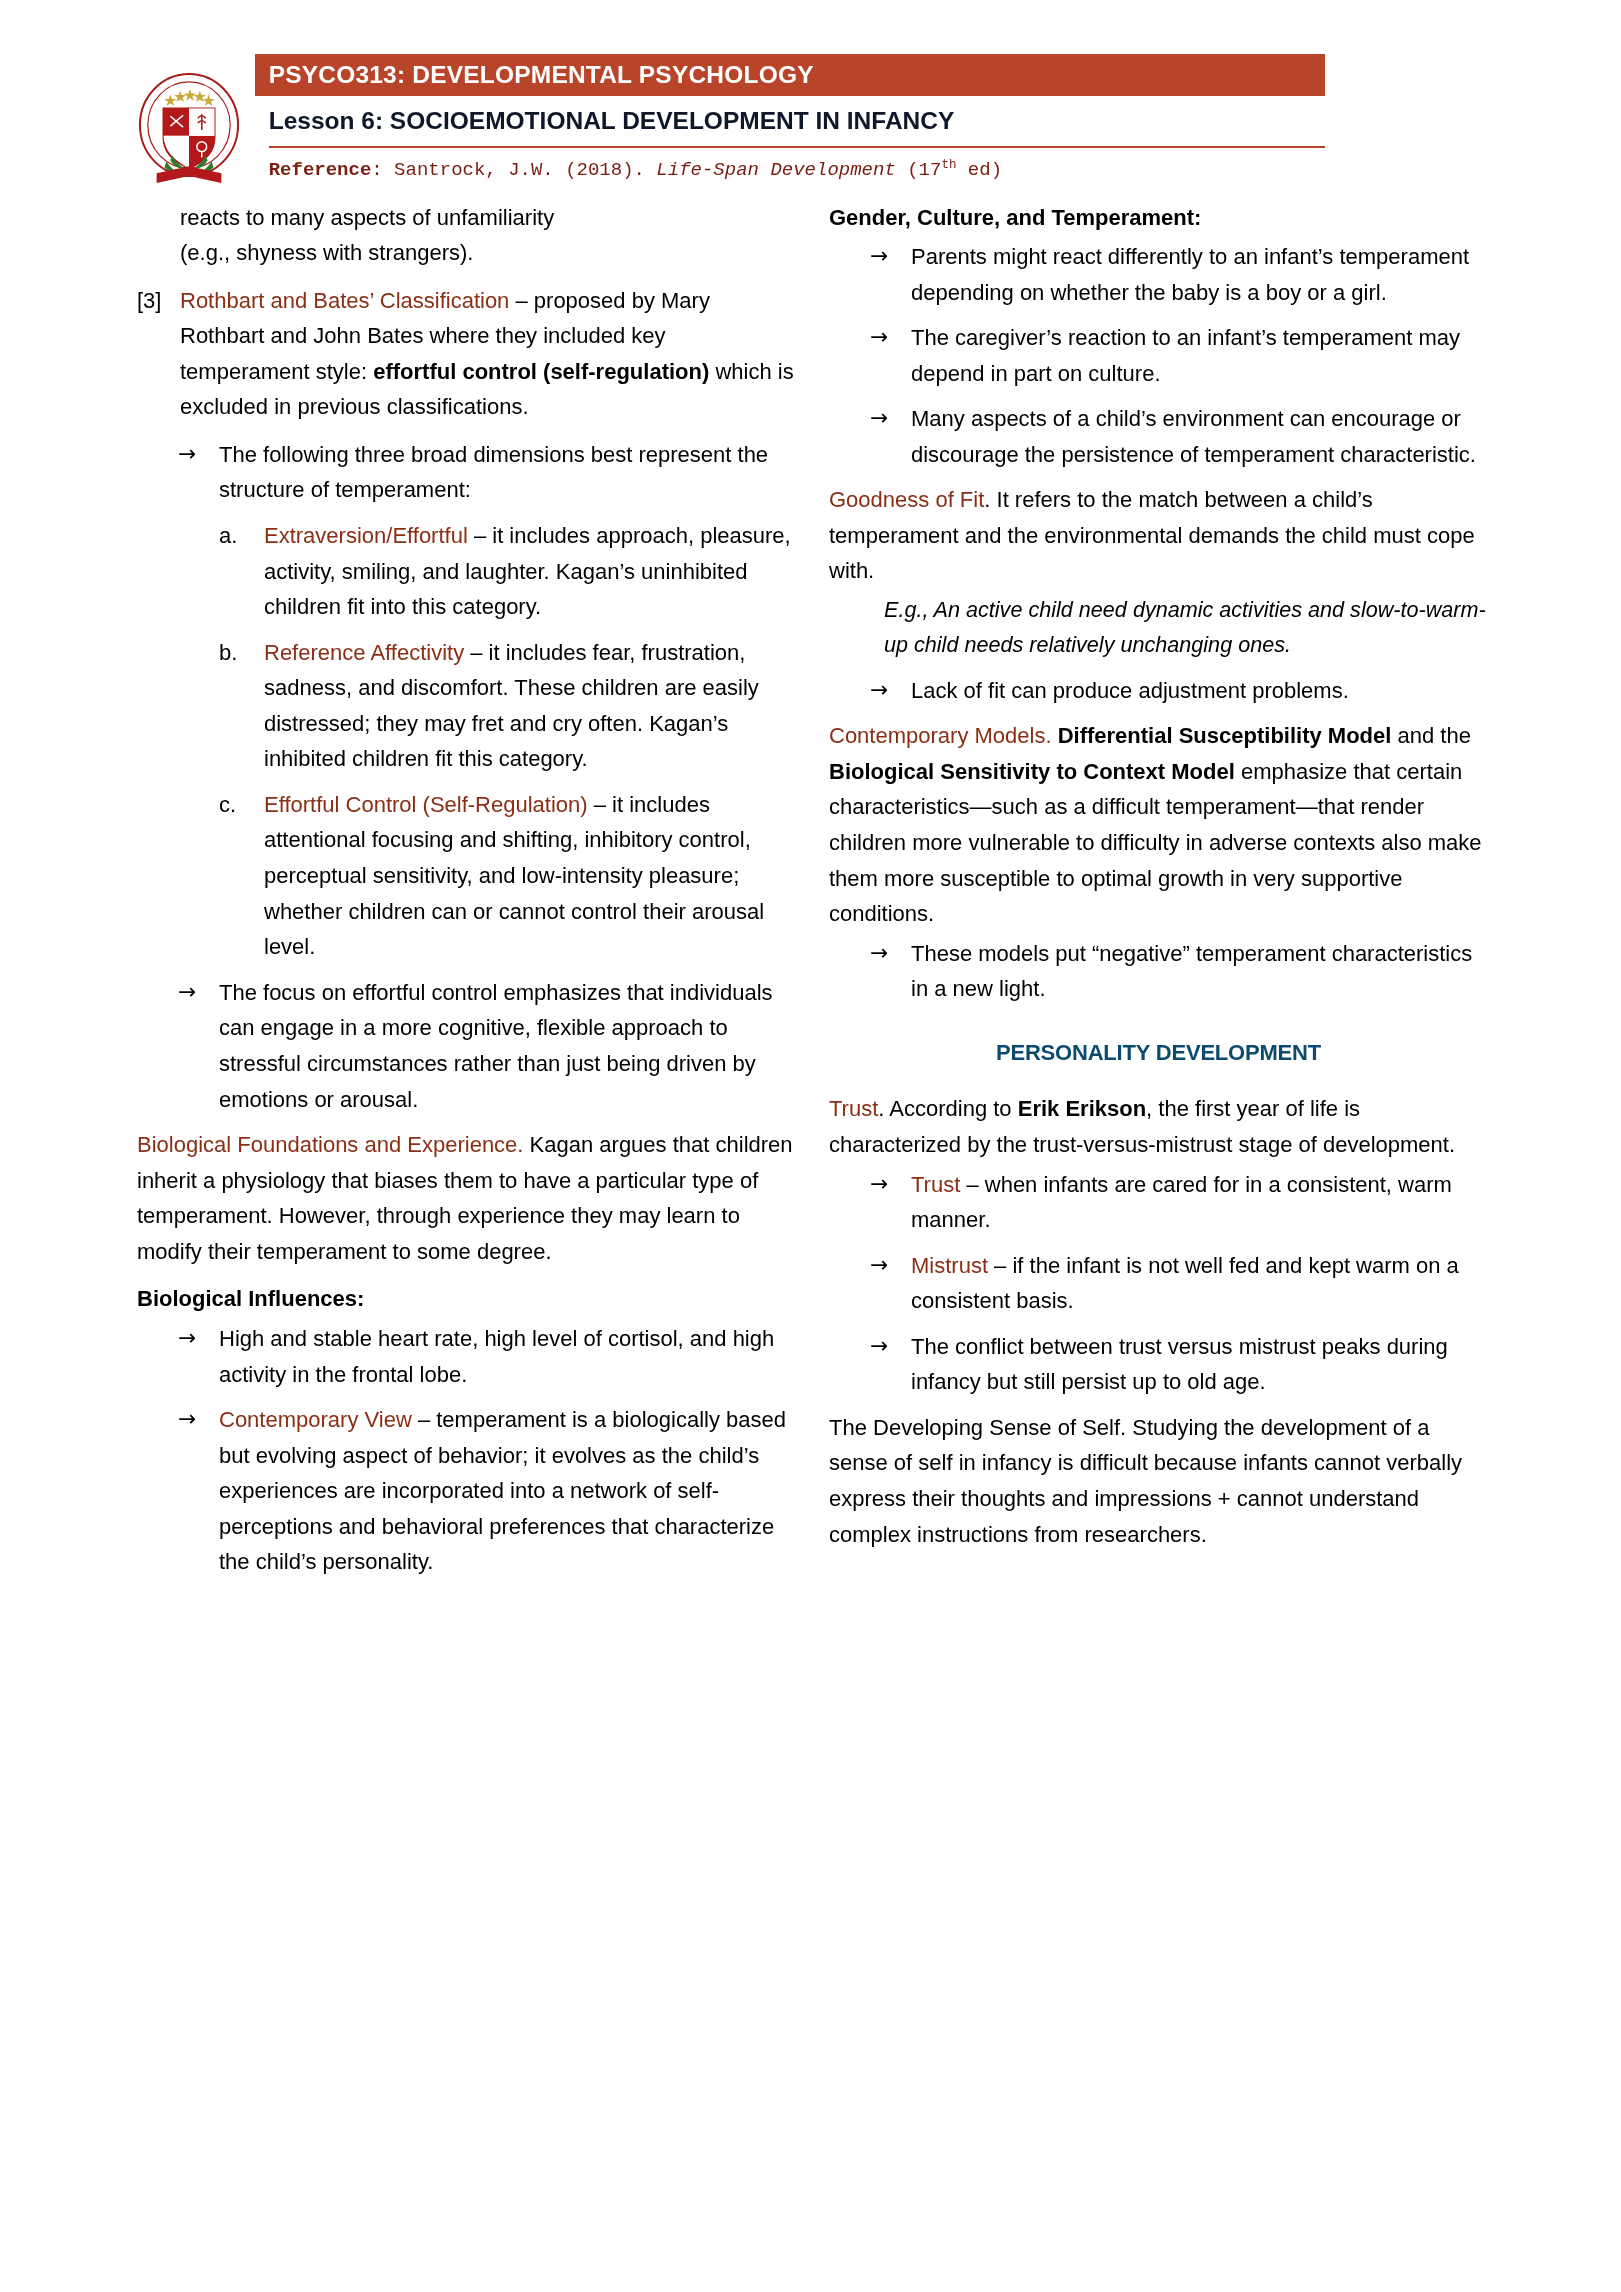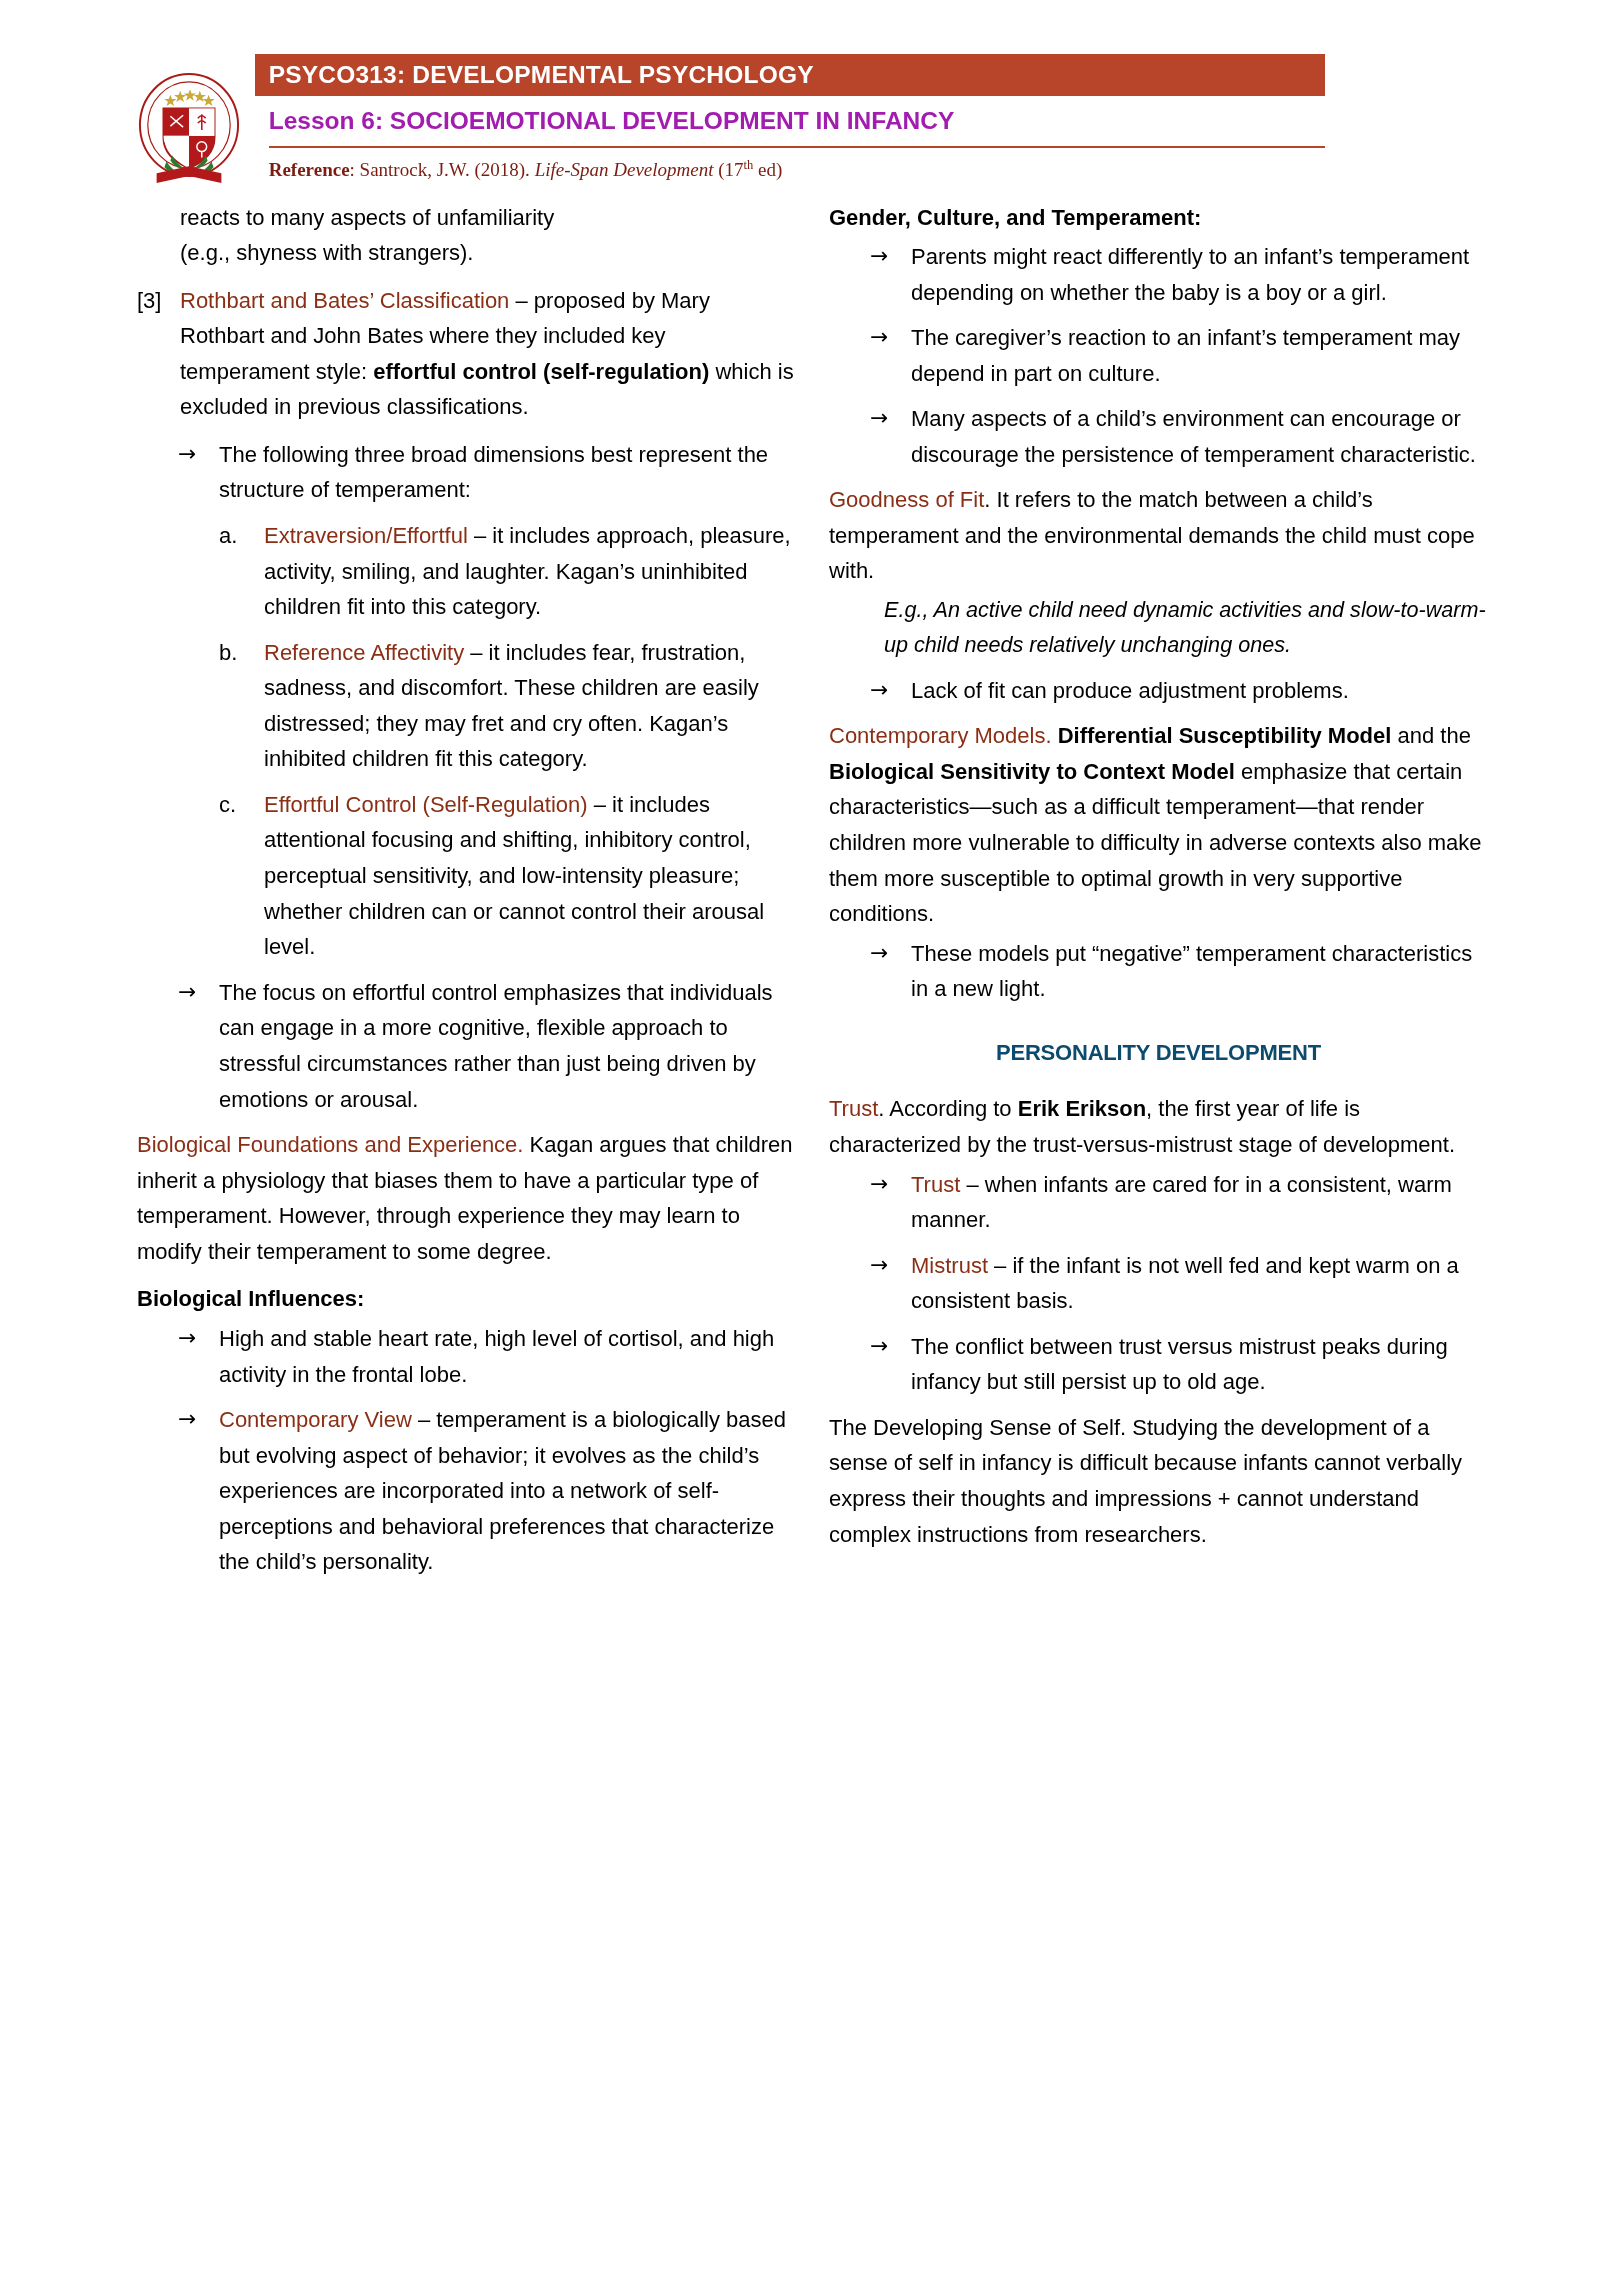--- a/index.html
+++ b/index.html
@@ -51,36 +51,36 @@
     color: #ffffff;
     font-family: "Liberation Sans", sans-serif;
     font-weight: bold;
     font-size: 24.5px;
     letter-spacing: 0.2px;
     padding: 7.8px 0 8.8px 13.7px;
     line-height: 1.05;
   }
 
   .lesson-line {
-    color: #a21caf;
+    color: #0f172a;
     font-family: "Liberation Sans", sans-serif;
     font-weight: bold;
     font-size: 24.5px;
     padding: 11.8px 0 11.8px 13.7px;
     line-height: 1.05;
   }
 
   .hr-rule {
     border-top: 2.5px solid #b8442a;
     margin: 0 0 0 13.7px;
   }
 
   .reference-line {
     color: #7b1d11;
-    font-family: Liberation Serif, serif;
+    font-family: Liberation Mono, monospace;
     font-size: 19px;
     padding: 11.8px 0 0 13.7px;
     line-height: 1.1;
   }
   .reference-line .ref-label { font-weight: bold; }
   .reference-line .ital { font-style: italic; }
   .reference-line sup { font-size: 0.66em; vertical-align: super; }
 
   
   .columns {

